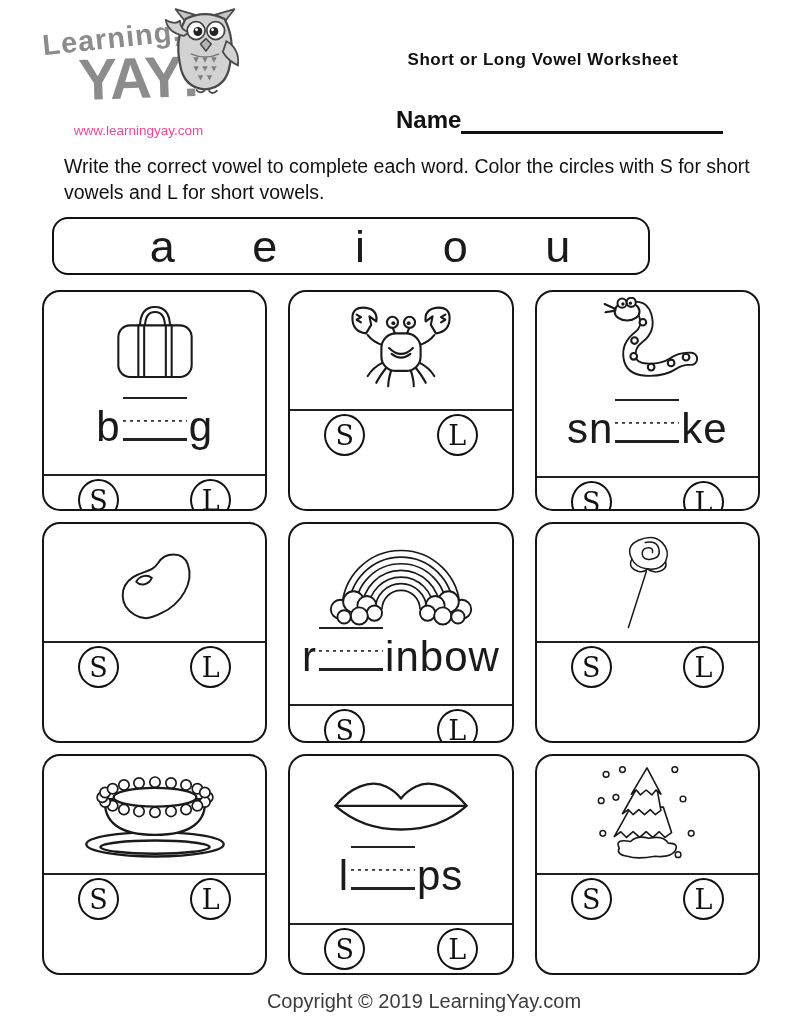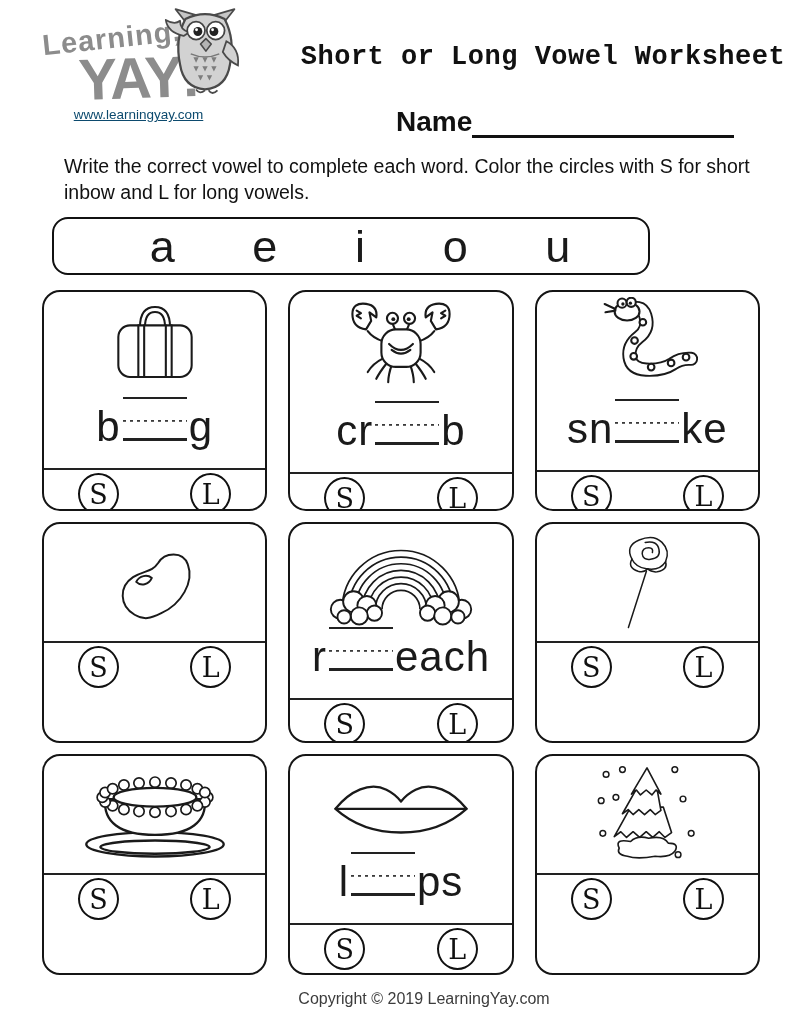--- a/index.html
+++ b/index.html
@@ -14,27 +14,27 @@
   .logo-line1 {
     font-size:29px; font-weight:bold; color:#8c8c8c;
     transform:rotate(-6deg); display:inline-block; margin:14px 0 0 6px;
     letter-spacing:1px;
   }
   .logo-line2 {
     font-size:58px; font-weight:800; color:#8c8c8c; letter-spacing:-2px;
     text-align:center; line-height:0.92; transform:rotate(-2deg);
     margin-top:-4px;
   }
-  .logo-url { font-size:13.5px; color:#0c4a6e; text-align:center; margin-top:3px;text-decoration:underline; }
+  .logo-url { font-size:13.5px; color:#ec4899; text-align:center; margin-top:19px; }
   .owl { position:absolute; left:128px; top:-4px; }
   .title {
-    position:absolute; left:300px; top:42px; width:486px; text-align:center;
-    font-size:27px; font-weight:bold; letter-spacing:0.5px; color:#111;font-family:Liberation Mono, monospace;
-  }
-  .name-row { position:absolute; left:396px; top:106px; font-size:28px; font-weight:bold; color:#111; }
+    position:absolute; left:300px; top:50px; width:486px; text-align:center;
+    font-size:17px; font-weight:bold; letter-spacing:0.5px; color:#111;
+  }
+  .name-row { position:absolute; left:396px; top:106px; font-size:24px; font-weight:bold; color:#111; }
   .name-line { display:inline-block; width:262px; border-bottom:3px solid #111; height:26px; vertical-align:bottom; }
   
   .instructions {
     margin:4px 0 0 64px; width:692px; font-size:19.5px; line-height:1.32; color:#111;
   }
   
   .vowel-bank {
     margin:12px 0 0 52px; width:598px; height:58px;
     border:2.5px solid #111; border-radius:16px;
     display:flex; justify-content:space-evenly; align-items:center; padding-left:18px;
@@ -51,41 +51,41 @@
     display:flex; flex-direction:column; overflow:hidden; background:#fff;
   }
   .card-img {
     height:112px; display:flex; align-items:center; justify-content:center;
     margin-top:5px;
   }
   .word {
     flex:1; text-align:center; font-size:42px; font-weight:300;
     letter-spacing:1px; line-height:1; color:#1a1a1a;
     display:flex; align-items:flex-end; justify-content:center;
-    padding-bottom:20px;
+    padding-bottom:26px;
   }
   .word-inner { white-space:nowrap; }
   .blank {
     display:inline-block; width:64px; height:44px; vertical-align:baseline;
     border-top:2px solid #222; border-bottom:3px solid #222;
     background-image:repeating-linear-gradient(to right,#3a3a3a 0 3px,transparent 3px 7px);
     background-size:100% 1.8px; background-repeat:no-repeat; background-position:0 21px;
     margin:0 2px;
   }
   .sl-row {
     border-top:2.5px solid #222; height:50px; flex:none;
     display:flex; align-items:center; justify-content:space-between; padding:0 34px;
   }
   .sl-circle {
     width:41px; height:42px; border:2.2px solid #111; border-radius:50%;
     display:flex; align-items:center; justify-content:center;
     font-family:"DejaVu Serif", serif; font-size:27px; color:#111; padding-top:1px;
   }
   
-  .footer { text-align:center; margin-top:13px; font-size:16px; color:#3c3c3c; line-height:1.35;padding-left:48px; }
+  .footer { text-align:center; margin-top:13px; font-size:20px; color:#3c3c3c; line-height:1.35;padding-left:48px; }
   svg { display:block; }
   .ink { stroke:#1a1a1a; fill:none; stroke-width:2.5; stroke-linecap:round; stroke-linejoin:round; }
   .inkf { stroke:#1a1a1a; fill:#ffffff; stroke-width:2.5; stroke-linecap:round; stroke-linejoin:round; }
 </style>
 </head>
 <body>
 
 <div class="header">
   <div class="logo">
     <span class="logo-line1">Learning,</span>
@@ -119,21 +119,21 @@
         <path d="M36 94 q4 6 10 1 M50 95 q4 6 10 0" fill="none" stroke="#4a4a4a" stroke-width="2"></path>
       </svg>
     </div>
   </div>
   <div class="title">Short or Long Vowel Worksheet</div>
   <div class="name-row">
     <span>Name</span><span class="name-line"></span>
   </div>
 </div>
 
-<div class="instructions">Write the correct vowel to complete each word. Color the circles with S for short inbow and L for long vowels.</div>
+<div class="instructions">Write the correct vowel to complete each word. Color the circles with S for short vowels and L for short vowels.</div>
 
 <div class="vowel-bank">
   <span class="vowel">a</span>
   <span class="vowel">e</span>
   <span class="vowel">i</span>
   <span class="vowel">o</span>
   <span class="vowel">u</span>
 </div>
 
 <div class="grid">
@@ -169,23 +169,20 @@
         <path class="ink" stroke-width="2" d="M60 38 L57 31 M74 38 L77 31"></path>
         <circle class="inkf" stroke-width="2" cx="57" cy="25" r="6.5"></circle>
         <circle class="inkf" stroke-width="2" cx="77" cy="25" r="6.5"></circle>
         <circle cx="58" cy="26" r="2.3" fill="#1a1a1a"></circle>
           <circle cx="76" cy="26" r="2.3" fill="#1a1a1a"></circle>
         <rect class="inkf" x="44" y="38" width="46" height="44" rx="17"></rect>
         <path class="ink" stroke-width="2.2" d="M53 55 Q67 69 81 55"></path>
         <path class="ink" stroke-width="2" d="M56 62 Q67 71 78 62"></path>
       </svg>
     </div>
-    <div class="word">
-        <span class="word-inner"><span>cr</span><span class="blank"></span><span>b</span></span>
-      </div>
     <div class="sl-row">
       <div class="sl-circle">S</div>
       <div class="sl-circle">L</div>
     </div>
   </div>
 
   <div class="card">
     <div class="card-img">
       <svg width="108" height="102" viewBox="0 0 130 122">
         <path d="M40 18 Q58 6 63 22 Q68 38 55 48 Q42 58 44 72 Q46 86 64 87 Q84 88 96 80 Q106 73 118 74" fill="none" stroke="#1a1a1a" stroke-width="17" stroke-linecap="round"></path>
@@ -248,21 +245,21 @@
           <circle cx="142" cy="84" r="10"></circle>
             <circle cx="128" cy="76" r="11"></circle>
             <circle cx="114" cy="80" r="10"></circle>
           <circle cx="106" cy="88" r="8"></circle>
             <circle cx="122" cy="91" r="9"></circle>
             <circle cx="138" cy="92" r="7"></circle>
         </g>
       </svg>
     </div>
     <div class="word">
-        <span class="word-inner"><span>r</span><span class="blank"></span><span>each</span></span>
+        <span class="word-inner"><span>r</span><span class="blank"></span><span>inbow</span></span>
       </div>
     <div class="sl-row">
       <div class="sl-circle">S</div>
       <div class="sl-circle">L</div>
     </div>
   </div>
 
   <div class="card">
     <div class="card-img">
       <svg width="66" height="104" viewBox="0 0 110 170">

